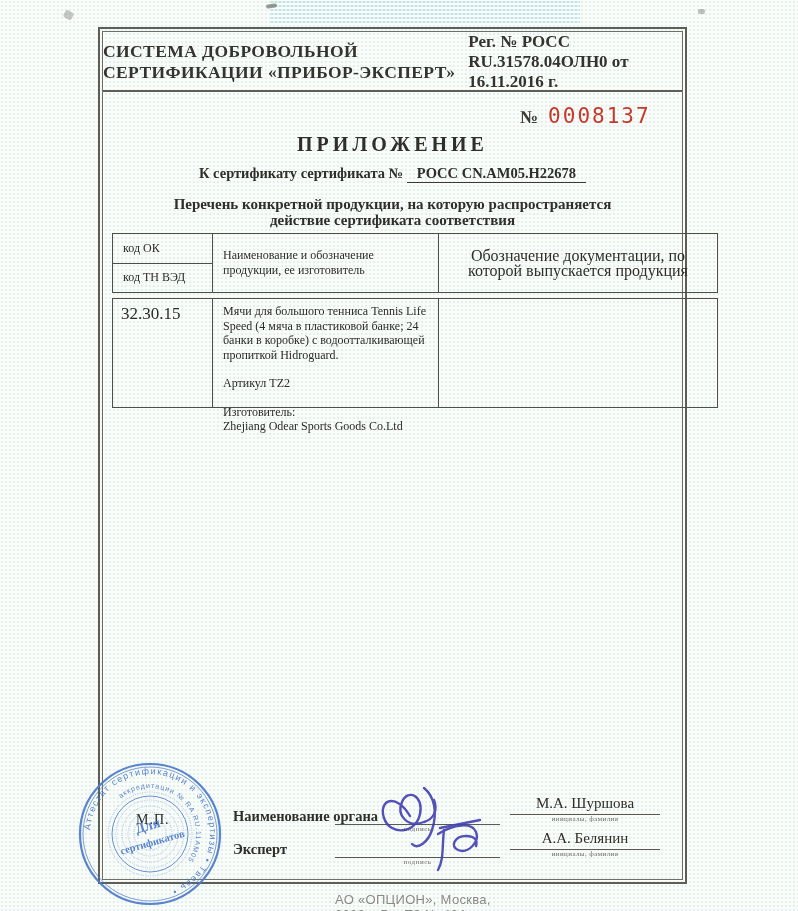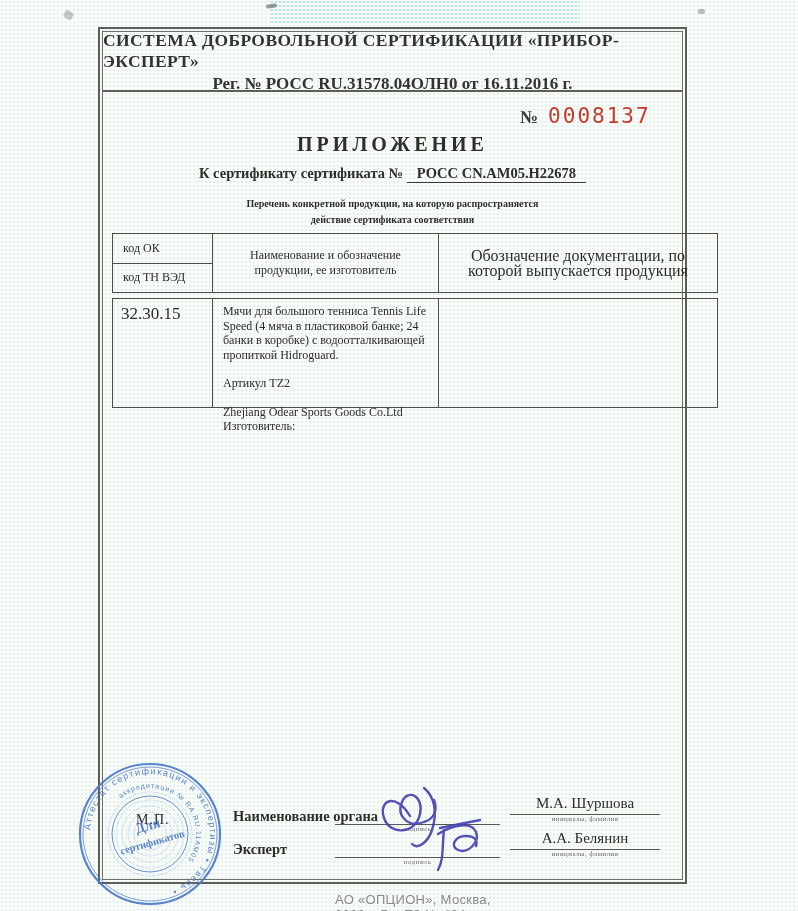--- a/index.html
+++ b/index.html
@@ -31,21 +31,21 @@
     position:absolute; left:98px; top:27px; width:589px; height:857px;
     border:2px solid #5e5e58;
   }
   .frame-inner{
     position:absolute; inset:2px;
     border:1px solid #6e6e67;
   }
   .doc-header{
     position:absolute; left:0; top:0; right:0; height:60px;
     border-bottom:2px solid #5e5e58;
-    display:flex; flex-direction:column; justify-content:center; align-items:center;
+    display:flex; flex-direction:row; justify-content:center; align-items:center;
     gap:2px; padding-top:2px;
   }
   .doc-header .l1{ font-size:17.5px; font-weight:bold; letter-spacing:.4px; color:#33332f;}
   .doc-header .l2{ font-size:17px; font-weight:bold; color:#33332f;}
 
   .form-number{
     position:absolute; left:520px; top:104px; width:160px;
     display:flex; align-items:baseline; gap:10px;
   }
   .form-number .nsign{ font-size:18px; font-weight:bold; color:#3c3c38; }
@@ -60,33 +60,33 @@
   }
   .cert-line{
     position:absolute; left:98px; top:165px; width:589px; text-align:center;
     font-size:14.5px; font-weight:bold; color:#2e2e2a;
   }
   .cert-line .cert-no{
     border-bottom:1.2px solid #3a3a36; padding:0 10px 1px 10px; font-weight:bold;
   }
   .subtitle{
     position:absolute; left:98px; top:196px; width:589px; text-align:center;
-    font-size:10px; font-weight:bold; line-height:16px; color:#2e2e2a;
+    font-size:15px; font-weight:bold; line-height:16px; color:#2e2e2a;
   }
 
   .tbl{ position:absolute; left:112px; width:606px; border:1.6px solid #4f4f49; display:flex; }
   .tbl-head{ top:233px; height:60px; }
   .tbl-body{ top:298px; height:110px; }
   .c1{ width:100px; border-right:1.4px solid #4f4f49; display:flex; flex-direction:column; }
   .c2{ width:226px; border-right:1.4px solid #4f4f49; }
   .c3{ flex:1; }
   .tbl-head .c1 > div{ flex:1; display:flex; align-items:center; padding-left:10px; font-size:12px; }
   .tbl-head .c1 .top{ border-bottom:1.2px solid #4f4f49; }
   .tbl-head .c2, .tbl-head .c3{
-    display:flex; align-items:center; justify-content:center; text-align:center;
+    display:flex; align-items:center; justify-content:center; text-align:left;
     font-size:12px; line-height:15px; padding:2px 10px; color:#2e2e2a;
   }
   .tbl-body .c1{ padding:5px 8px; font-size:17px; }
   .tbl-body .c2{ padding:5px 8px 5px 10px; font-size:12px; line-height:14.5px; }
   .tbl-body .c2 .gap{ height:14px; }
 
   .sig-role{ position:absolute; left:233px; font-size:14.5px; font-weight:bold; color:#2e2e2a; }
   .sig-line{
     position:absolute; width:165px; border-top:1px solid #5a5a55; text-align:center;
   }
@@ -151,22 +151,22 @@
     <div class="c3 tbl-head-c3" style="display:flex;align-items:center;justify-content:center;text-align:center;font-size:16px;line-height:15px;padding:2px 14px;">Обозначение документации, по которой выпускается продукция</div>
   </div>
 
   <div class="tbl tbl-body">
     <div class="c1">32.30.15</div>
     <div class="c2">
       <div>Мячи для большого тенниса Tennis Life Speed (4 мяча в пластиковой банке; 24 банки в коробке) с водоотталкивающей пропиткой Hidroguard.</div>
       <div class="gap"></div>
       <div>Артикул TZ2</div>
       <div class="gap"></div>
+      <div>Изготовитель:</div>
       <div>Zhejiang Odear Sports Goods Co.Ltd</div>
-      <div>Изготовитель:</div>
     </div>
     <div class="c3"></div>
   </div>
 
   <div class="mp-label">М.П.</div>
 
   <svg class="stamp" viewBox="0 0 164 152">
     <defs>
       <path id="ringO" d="M 82,76 m -60,0 a 60,60 0 1,1 120,0 a 60,60 0 1,1 -120,0"></path>
       <path id="ringI" d="M 82,76 m -46,0 a 46,46 0 1,1 92,0 a 46,46 0 1,1 -92,0"></path>

